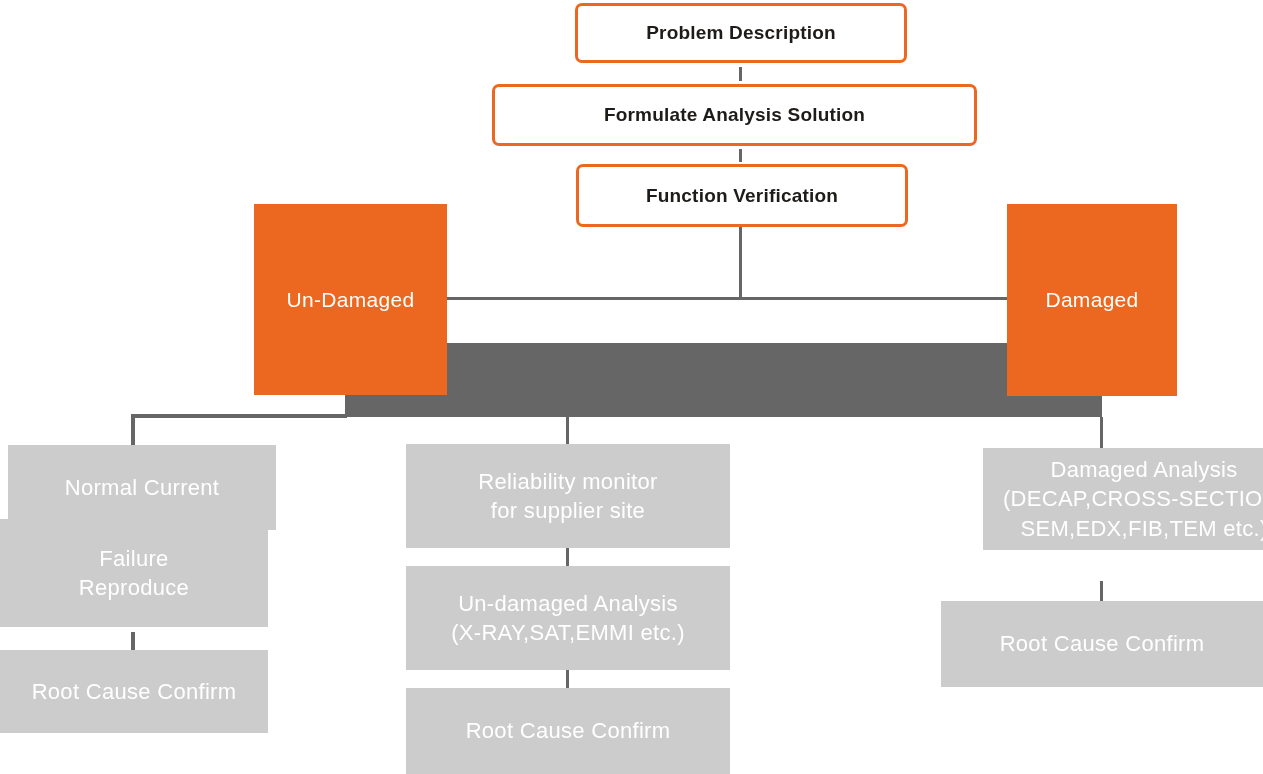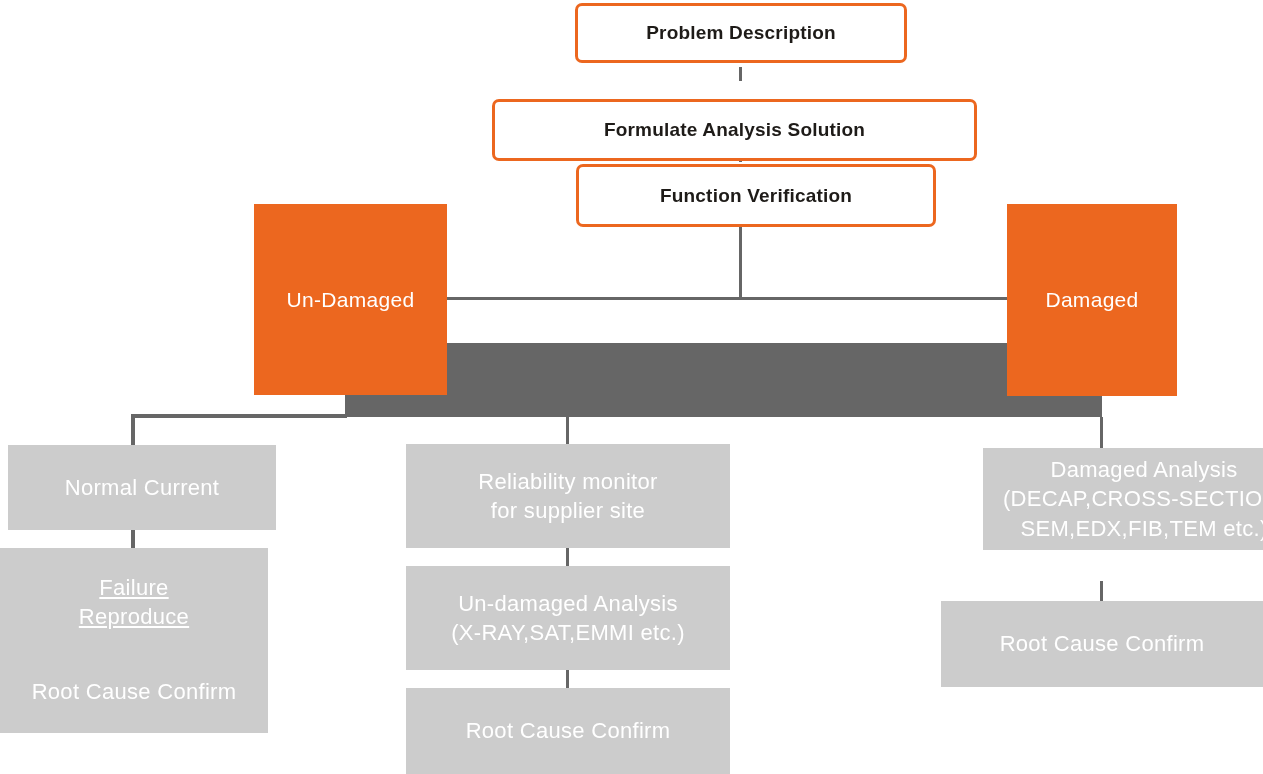--- a/index.html
+++ b/index.html
@@ -21,22 +21,22 @@
   }
   .gray{
     background:var(--node-gray,#CCCCCC);color:var(--text-light,#fff);
     font-size:22px;line-height:1.32;letter-spacing:.3px;z-index:2;
   }
   .conn{position:absolute;background:var(--connector-gray,#666666);z-index:0;}
   .bar{position:absolute;background:var(--connector-gray,#666666);z-index:1;}
 
   
   .pos-p1{left:575px;top:3px;width:332px;height:60px;}
-  .pos-p2{left:492px;top:84px;width:485px;height:62px;margin-top:15px;}
-  .pos-p3{left:576px;top:164px;width:360px;height:63px;}
+  .pos-p2{left:492px;top:84px;width:485px;height:62px;}
+  .pos-p3{left:576px;top:164px;width:332px;height:63px;}
   
   .pos-und{left:254px;top:204px;width:193px;height:191px;}
   .pos-dmg{left:1007px;top:204px;width:170px;height:192px;}
   
   .pos-bar{left:345px;top:343px;width:757px;height:74px;}
   
   .c-dash1{left:739px;top:67px;width:3px;height:14px;}
   .c-dash2{left:739px;top:149px;width:3px;height:13px;}
   .c-vcenter{left:739px;top:227px;width:3px;height:71px;}
   .c-hcenter{left:447px;top:297px;width:560px;height:3px;}
@@ -44,21 +44,21 @@
   .c-leftv{left:131px;top:414px;width:4px;height:32px;}
   .c-middrop{left:566px;top:417px;width:3px;height:28px;}
   .c-rightdrop{left:1100px;top:417px;width:3px;height:31px;}
   .c-l12{left:131px;top:530px;width:4px;height:18px;}
   .c-l23{left:131px;top:632px;width:4px;height:18px;}
   .c-m12{left:566px;top:548px;width:3px;height:18px;}
   .c-m23{left:566px;top:670px;width:3px;height:18px;}
   .c-r12{left:1100px;top:581px;width:3px;height:20px;}
   
   .pos-l1{left:8px;top:445px;width:268px;height:85px;}
-  .pos-l2{left:0;top:548px;width:268px;height:108px;text-decoration:underline;}
+  .pos-l2{left:0;top:519px;width:268px;height:108px;}
   .pos-l3{left:0;top:650px;width:268px;height:83px;}
   
   .pos-m1{left:406px;top:444px;width:324px;height:104px;}
   .pos-m2{left:406px;top:566px;width:324px;height:104px;}
   .pos-m3{left:406px;top:688px;width:324px;height:86px;}
   
   .pos-r1{left:983px;top:448px;width:322px;height:102px;}
   .pos-r2{left:941px;top:601px;width:322px;height:86px;}
 </style>
 </head>

